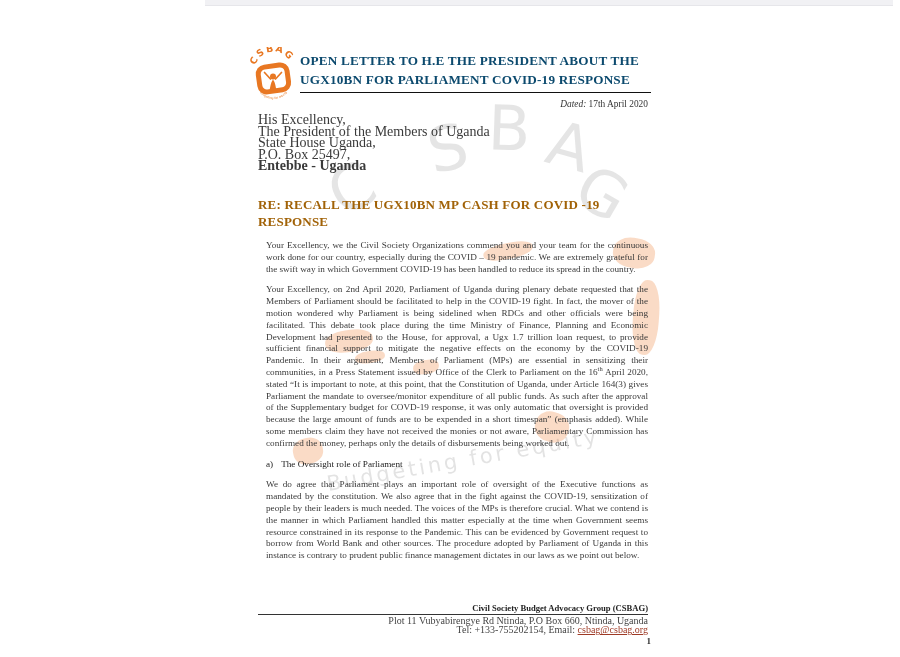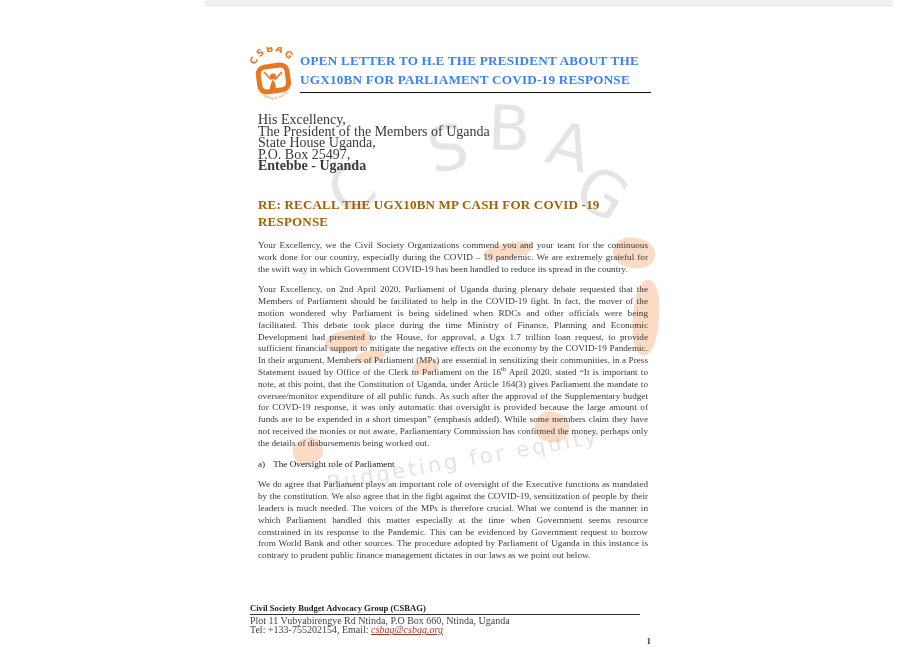--- a/index.html
+++ b/index.html
@@ -28,46 +28,46 @@
     color:rgba(40,40,40,0.13); transform:rotate(-10deg); transform-origin:left center;
     white-space:nowrap;
   }
   .blob { position:absolute; background:rgba(237,125,49,0.28); border-radius:45%; }
   
   .content { position:absolute; inset:0; z-index:1; }
   .header-row { position:absolute; left:45px; top:47px; display:flex; gap:3px; }
   .logo { width:47px; height:55px; flex:0 0 auto; }
   .title-wrap { width:351px; padding-top:5px; }
   .title-line {
-    font-size:13.2px; font-weight:bold; color:#3b82f6;
+    font-size:13.2px; font-weight:bold; color:#0c4a6e;
     line-height:18.5px; letter-spacing:0.2px; white-space:nowrap;
   }
   .title-rule { margin-top:3px; border-top:1.4px solid #111; }
   .dated {
     position:absolute; left:53px; top:99px; width:390px; text-align:right;
     font-size:9.4px; color:#333;
   }
   .dated .lbl { font-style:italic; }
   .recipient { position:absolute; left:53px; top:114px; font-size:14px; line-height:11.6px;font-family:Liberation Serif, serif; }
   .recipient .bold { font-weight:bold; }
   .subject {
     position:absolute; left:53px; top:197px; font-size:13px; font-weight:bold;
     color:#a16207; line-height:16.5px; letter-spacing:0.2px;
   }
   .bodytext { position:absolute; left:53px; top:240px; width:390px; font-size:9.2px; line-height:11.8px; text-align:justify; }
-  .bodytext p { margin:0 0 9px 0; }
+  .bodytext p { margin:0 0 9px 8px; }
   .heading-a { font-weight:normal; color:#222; margin:0 0 1px 22px; text-align:left; }
   .heading-a .marker { margin-right:8px; }
   sup { font-size:6.5px; vertical-align:super; line-height:0; }
   
-  .footer { position:absolute; left:45px; top:603px; width:390px; text-align:left; }
+  .footer { position:absolute; left:53px; top:603px; width:390px; text-align:right; }
   .footer-org { font-size:8.6px; font-weight:bold; color:#222; }
   .footer-rule { border-top:1px solid #333; margin:1px 0 1px 0; }
   .footer-line { font-size:10px; line-height:9.4px; color:#444; }
-  .footer-email { color:#9e3a26; text-decoration:underline; cursor:pointer;font-style:italic; }
+  .footer-email { color:#9e3a26; text-decoration:underline; cursor:pointer; }
   .pagenum { position:absolute; right:44px; top:636px; font-size:9px; font-weight:bold; color:#333; }
 </style>
 </head>
 <body>
 
 <div class="canvas">
   <div class="topbar"></div>
 
   <div class="page">
 
@@ -109,20 +109,23 @@
             <textPath href="#arcBottom" startOffset="5%">Budgeting for equity</textPath>
           </text>
         </svg>
         <div class="title-wrap">
           <div class="title-line">OPEN LETTER TO H.E THE PRESIDENT ABOUT THE</div>
           <div class="title-line">UGX10BN FOR PARLIAMENT COVID-19 RESPONSE</div>
           <div class="title-rule"></div>
         </div>
       </div>
 
+      <div class="dated">
+        <span class="lbl">Dated:</span><span> 17th April 2020</span>
+      </div>
 
       <div class="recipient">
         <div>His Excellency,</div>
         <div>The President of the Members of Uganda</div>
         <div>State House Uganda,</div>
         <div>P.O. Box 25497,</div>
         <div class="bold">Entebbe - Uganda</div>
       </div>
 
       <div class="subject">

